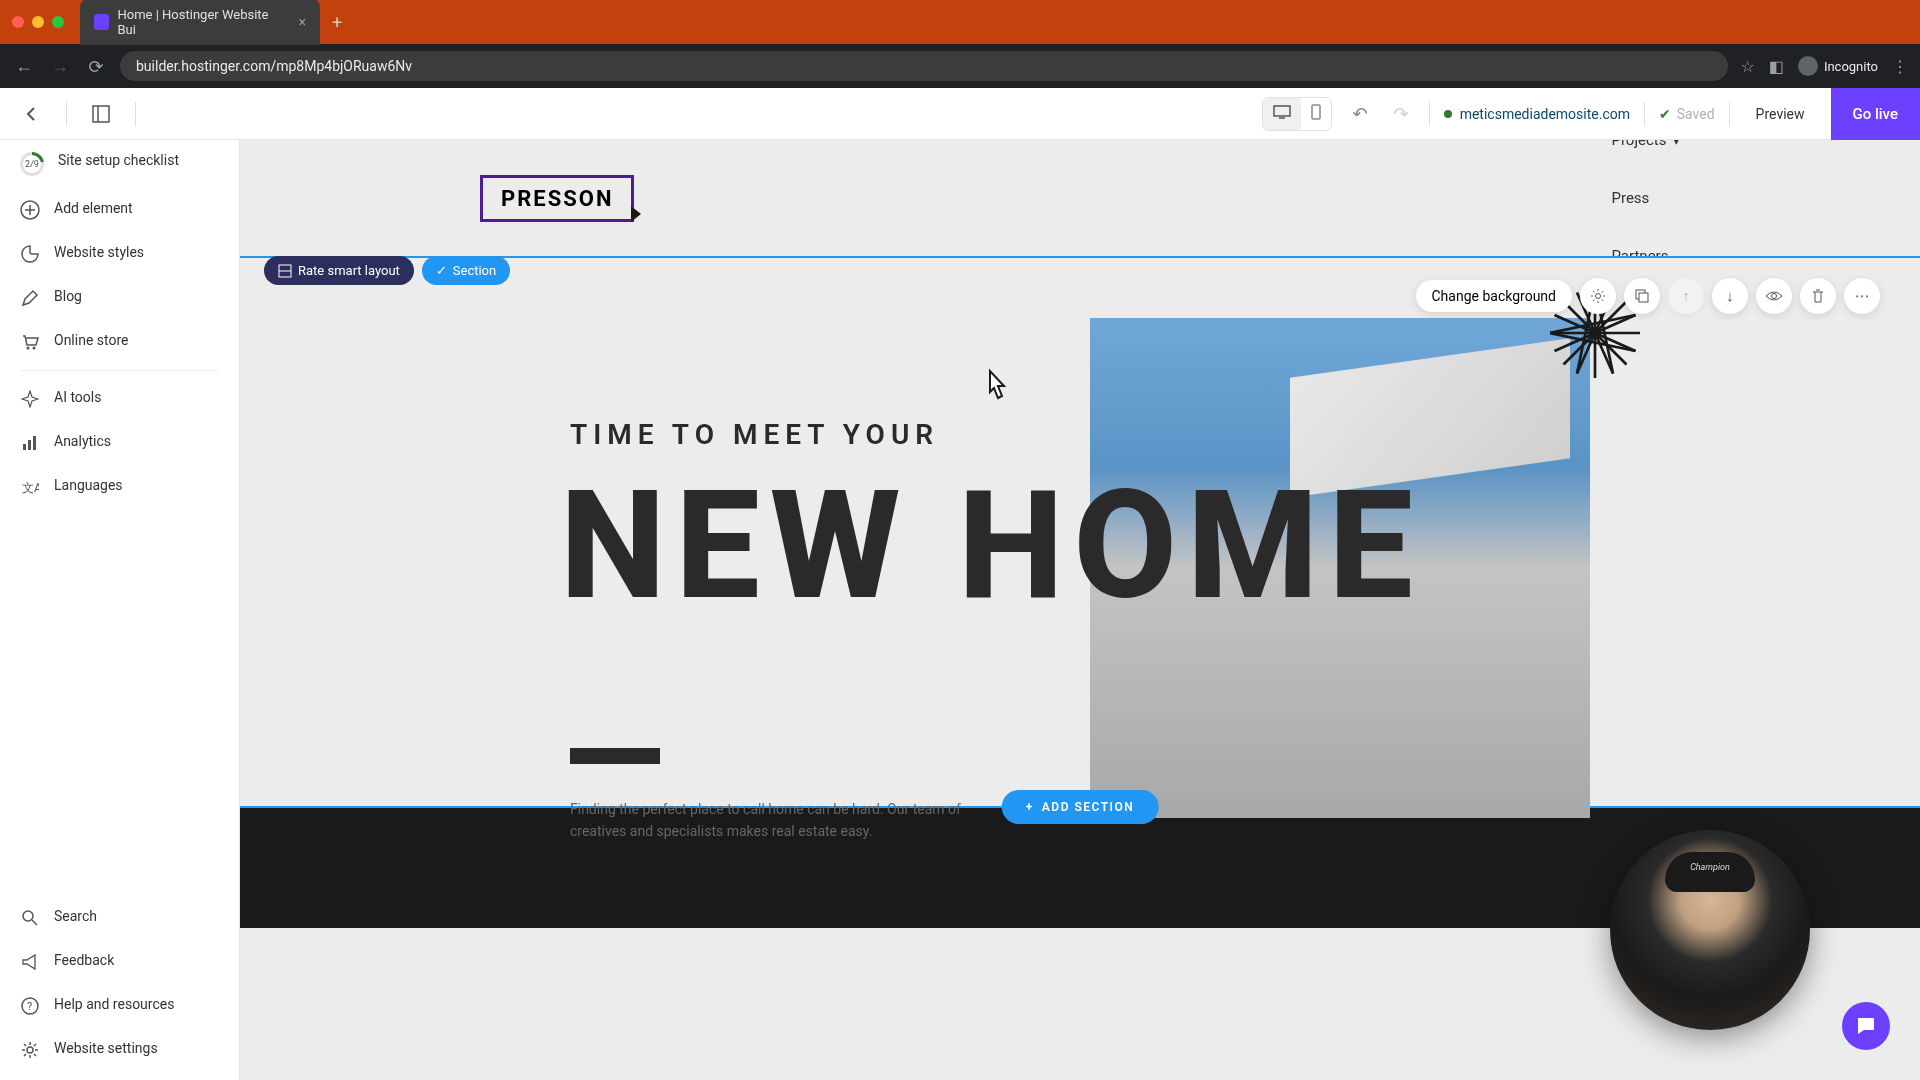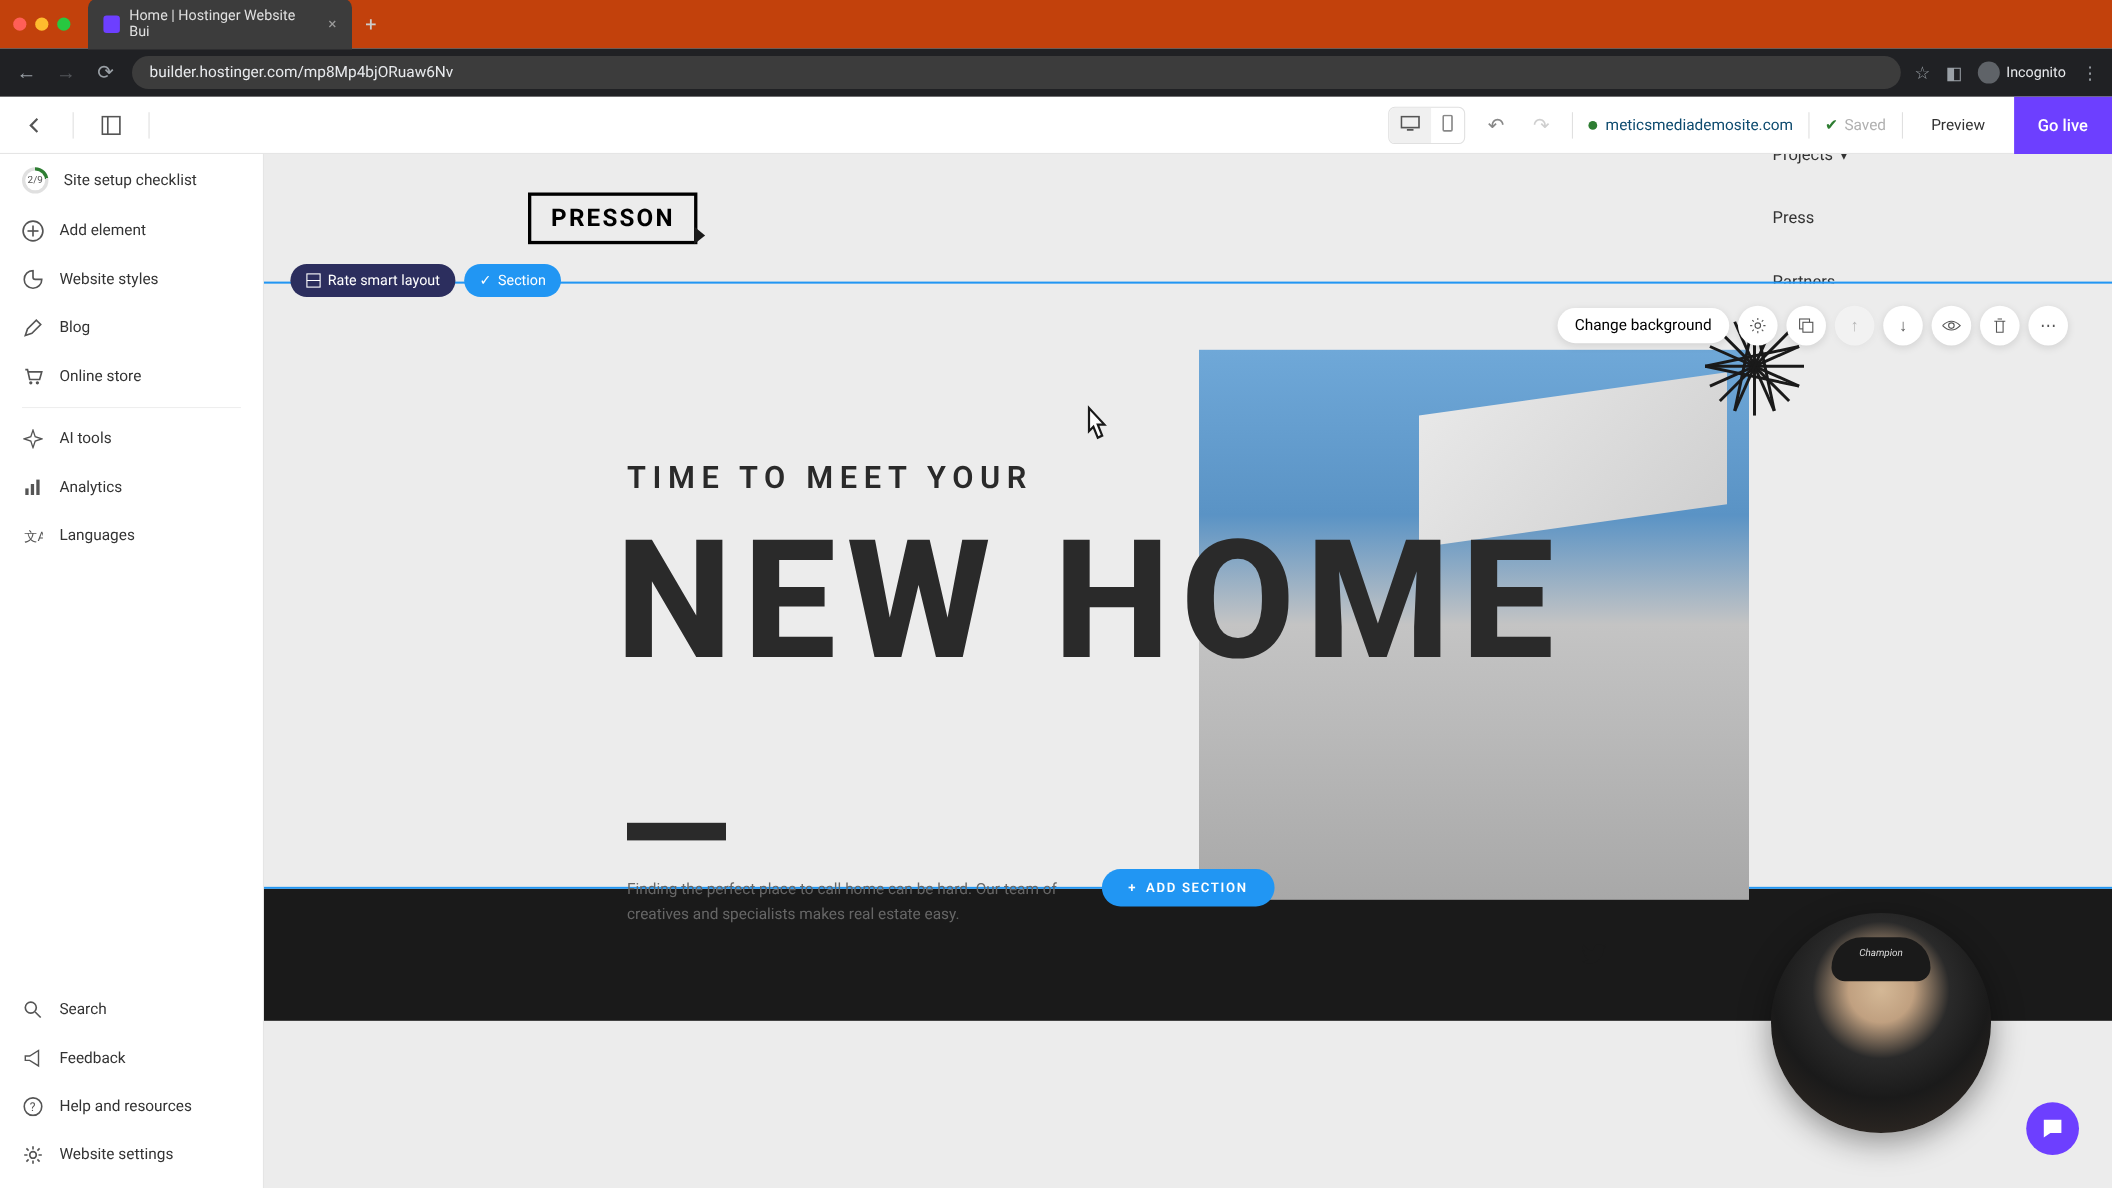--- a/index.html
+++ b/index.html
@@ -41,42 +41,42 @@
 .saved { display: flex; align-items: center; gap: 6px; color: #b0b0b0; font-size: 14px; }
 .saved-check { color: #2e7d32; }
 .preview-link { font-size: 14px; color: #333; padding: 8px 12px; }
 .go-live { background: #6d3fff; color: #fff; padding: 16px 22px; font-size: 15px; font-weight: 500; height: 52px; display: flex; align-items: center; margin-right: -16px; }
 
 
 .main { display: flex; height: calc(100% - 140px); }
 
 
 .sidebar { width: 240px; border-right: 1px solid #e5e5e5; display: flex; flex-direction: column; background: #fff; }
-.side-item { display: flex; align-items: center; gap: 14px; padding: 12px 20px; color: #333; font-size: 14px; cursor: pointer; }
+.side-item { display: flex; gap: 14px; padding: 12px 20px; color: #333; font-size: 14px; cursor: pointer; }
 .side-icon { width: 20px; height: 20px; display: flex; align-items: center; justify-content: center; color: #555; }
 .checklist-badge { width: 24px; height: 24px; border-radius: 50%; background: conic-gradient(#2e7d32 0 80deg, #e0e0e0 80deg 360deg); display: flex; align-items: center; justify-content: center; font-size: 9px; color: #555; position: relative; }
 .checklist-badge::after { content: ""; position: absolute; inset: 3px; background: #fff; border-radius: 50%; }
 .checklist-badge span { position: relative; z-index: 1; }
 .side-divider { height: 1px; background: #eee; margin: 6px 20px; }
 .side-bottom { margin-top: auto; padding-bottom: 8px; }
 
 
 .canvas { flex: 1; position: relative; background: #ececec; overflow: hidden; }
 
 
 .site-header { height: 116px; display: flex; align-items: center; padding: 0 240px 0 240px; background: #ececec; }
-.logo { border: 3px solid #000000; padding: 8px 18px; font-weight: 700; font-size: 22px; letter-spacing: 2px; position: relative; }
+.logo { border: 3px solid #4c1d95; padding: 8px 18px; font-weight: 700; font-size: 22px; letter-spacing: 2px; position: relative; }
 .logo::after { content: ""; position: absolute; right: -10px; bottom: -3px; width: 0; height: 0; border-left: 10px solid #1a1a1a; border-top: 8px solid transparent; border-bottom: 8px solid transparent; }
 .site-nav { margin-left: auto; display: flex; gap: 40px; font-size: 15px; color: #333; flex-direction: column; }
 .site-nav-item { display: flex; align-items: center; gap: 6px; }
 
 
 .section-wrap { position: relative; border-top: 2px solid #2196f3; border-bottom: 2px solid #2196f3; }
 .section-tags { position: absolute; top: -18px; left: 24px; display: flex; gap: 8px; z-index: 10; }
-.tag-pill { padding: 7px 14px; border-radius: 18px; font-size: 13px; display: flex; align-items: center; gap: 6px; color: #fff; }
+.tag-pill { padding: 7px 14px; border-radius: 18px; font-size: 13px; display: flex; align-items: center; gap: 6px; color: #fff; margin-top: 16px; }
 .tag-rate { background: #2c2e5e; }
 .tag-section { background: #2196f3; }
 
 
 .section-toolbar { position: absolute; top: 20px; right: 40px; display: flex; align-items: center; gap: 8px; z-index: 10; }
 .change-bg { background: #fff; border-radius: 20px; padding: 8px 16px; font-size: 14px; box-shadow: 0 2px 8px rgba(0,0,0,0.12); }
 .tb-btn { width: 36px; height: 36px; border-radius: 50%; background: #fff; box-shadow: 0 2px 8px rgba(0,0,0,0.12); display: flex; align-items: center; justify-content: center; color: #555; font-size: 15px; }
 .tb-btn.disabled { opacity: 0.35; }
 
 

